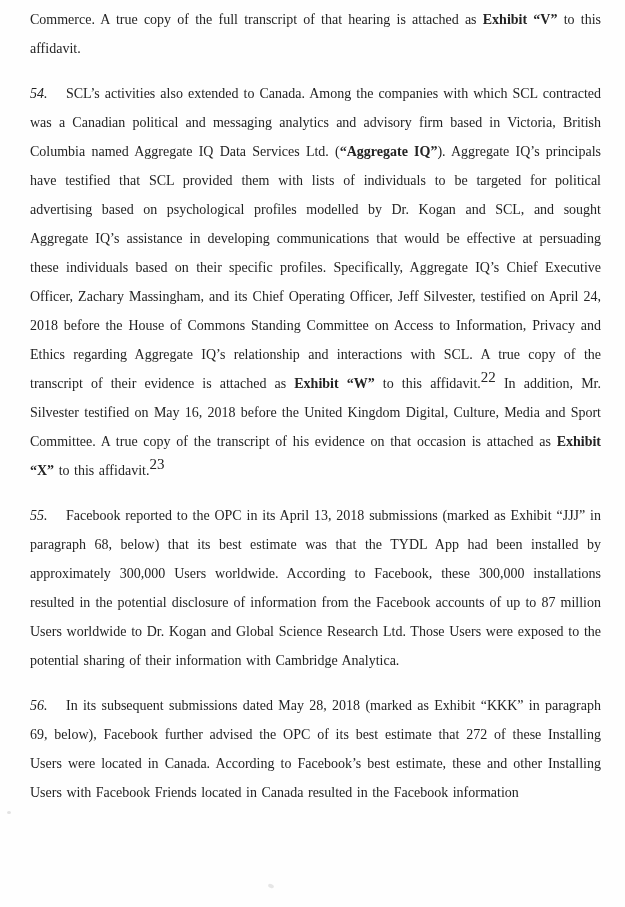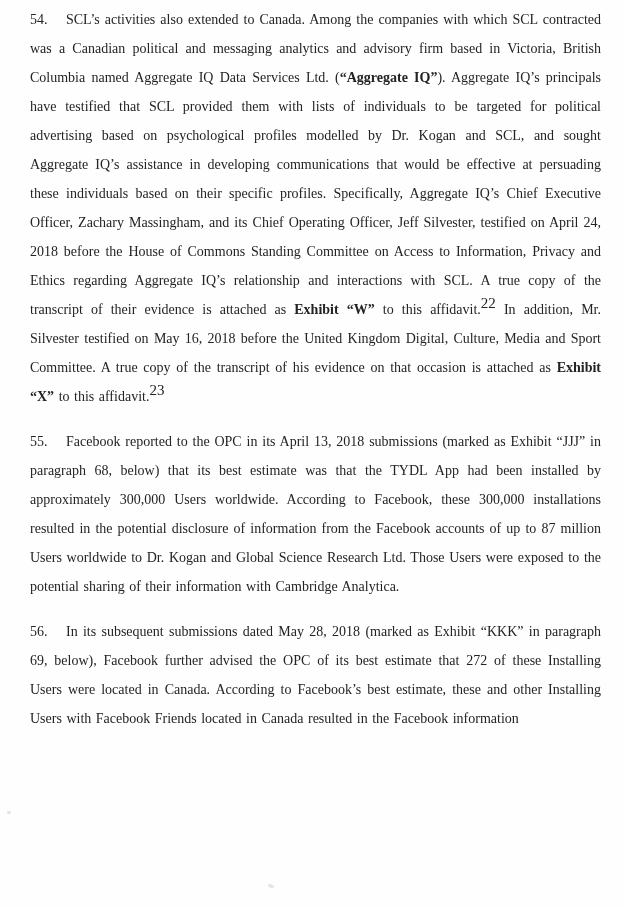--- a/index.html
+++ b/index.html
@@ -26,20 +26,21 @@
     font-size: 14px;
     line-height: 29px;
     word-spacing: 1px;
   }
   .para {
     margin: 0 0 16px 0;
   }
   .para-num {
     display: inline-block;
     width: 36px;
+    font-style: italic;
   }
   .bold {
     font-weight: bold;
   }
   sup {
     font-size: 15px;
     line-height: 0;
     vertical-align: 6px;
   }
   .page-number {
@@ -70,19 +71,20 @@
     background: rgba(60,60,60,0.12);
     border-radius: 50%;
     transform: rotate(25deg);
   }
 </style>
 </head>
 <body>
 
 <div class="page">
   <div class="content">
+      <p class="para"><span>Commerce. A true copy of the full transcript of that hearing is attached as </span><span class="bold">Exhibit “V”</span><span> to this affidavit.</span></p>
       <p class="para"><span class="para-num">54.</span><span>SCL’s activities also extended to Canada. Among the companies with which SCL contracted was a Canadian political and messaging analytics and advisory firm based in Victoria, British Columbia named Aggregate IQ Data Services Ltd. (</span><span class="bold">“Aggregate IQ”</span><span>). Aggregate IQ’s principals have testified that SCL provided them with lists of individuals to be targeted for political advertising based on psychological profiles modelled by Dr. Kogan and SCL, and sought Aggregate IQ’s assistance in developing communications that would be effective at persuading these individuals based on their specific profiles. Specifically, Aggregate IQ’s Chief Executive Officer, Zachary Massingham, and its Chief Operating Officer, Jeff Silvester, testified on April 24, 2018 before the House of Commons Standing Committee on Access to Information, Privacy and Ethics regarding Aggregate IQ’s relationship and interactions with SCL. A true copy of the transcript of their evidence is attached as </span><span class="bold">Exhibit “W”</span><span> to this affidavit.</span><sup>22</sup><span> In addition, Mr. Silvester testified on May 16, 2018 before the United Kingdom Digital, Culture, Media and Sport Committee. A true copy of the transcript of his evidence on that occasion is attached as </span><span class="bold">Exhibit “X”</span><span> to this affidavit.</span><sup>23</sup></p>
       <p class="para"><span class="para-num">55.</span><span>Facebook reported to the OPC in its April 13, 2018 submissions (marked as Exhibit “JJJ” in paragraph 68, below) that its best estimate was that the TYDL App had been installed by approximately 300,000 Users worldwide. According to Facebook, these 300,000 installations resulted in the potential disclosure of information from the Facebook accounts of up to 87 million Users worldwide to Dr. Kogan and Global Science Research Ltd. Those Users were exposed to the potential sharing of their information with Cambridge Analytica.</span></p>
       <p class="para"><span class="para-num">56.</span><span>In its subsequent submissions dated May 28, 2018 (marked as Exhibit “KKK” in paragraph 69, below), Facebook further advised the OPC of its best estimate that 272 of these Installing Users were located in Canada. According to Facebook’s best estimate, these and other Installing Users with Facebook Friends located in Canada resulted in the Facebook information</span></p>
     </div>
   <div class="smudge-a"></div>
   <div class="smudge-b"></div>
 </div>
 
 </body></html>

